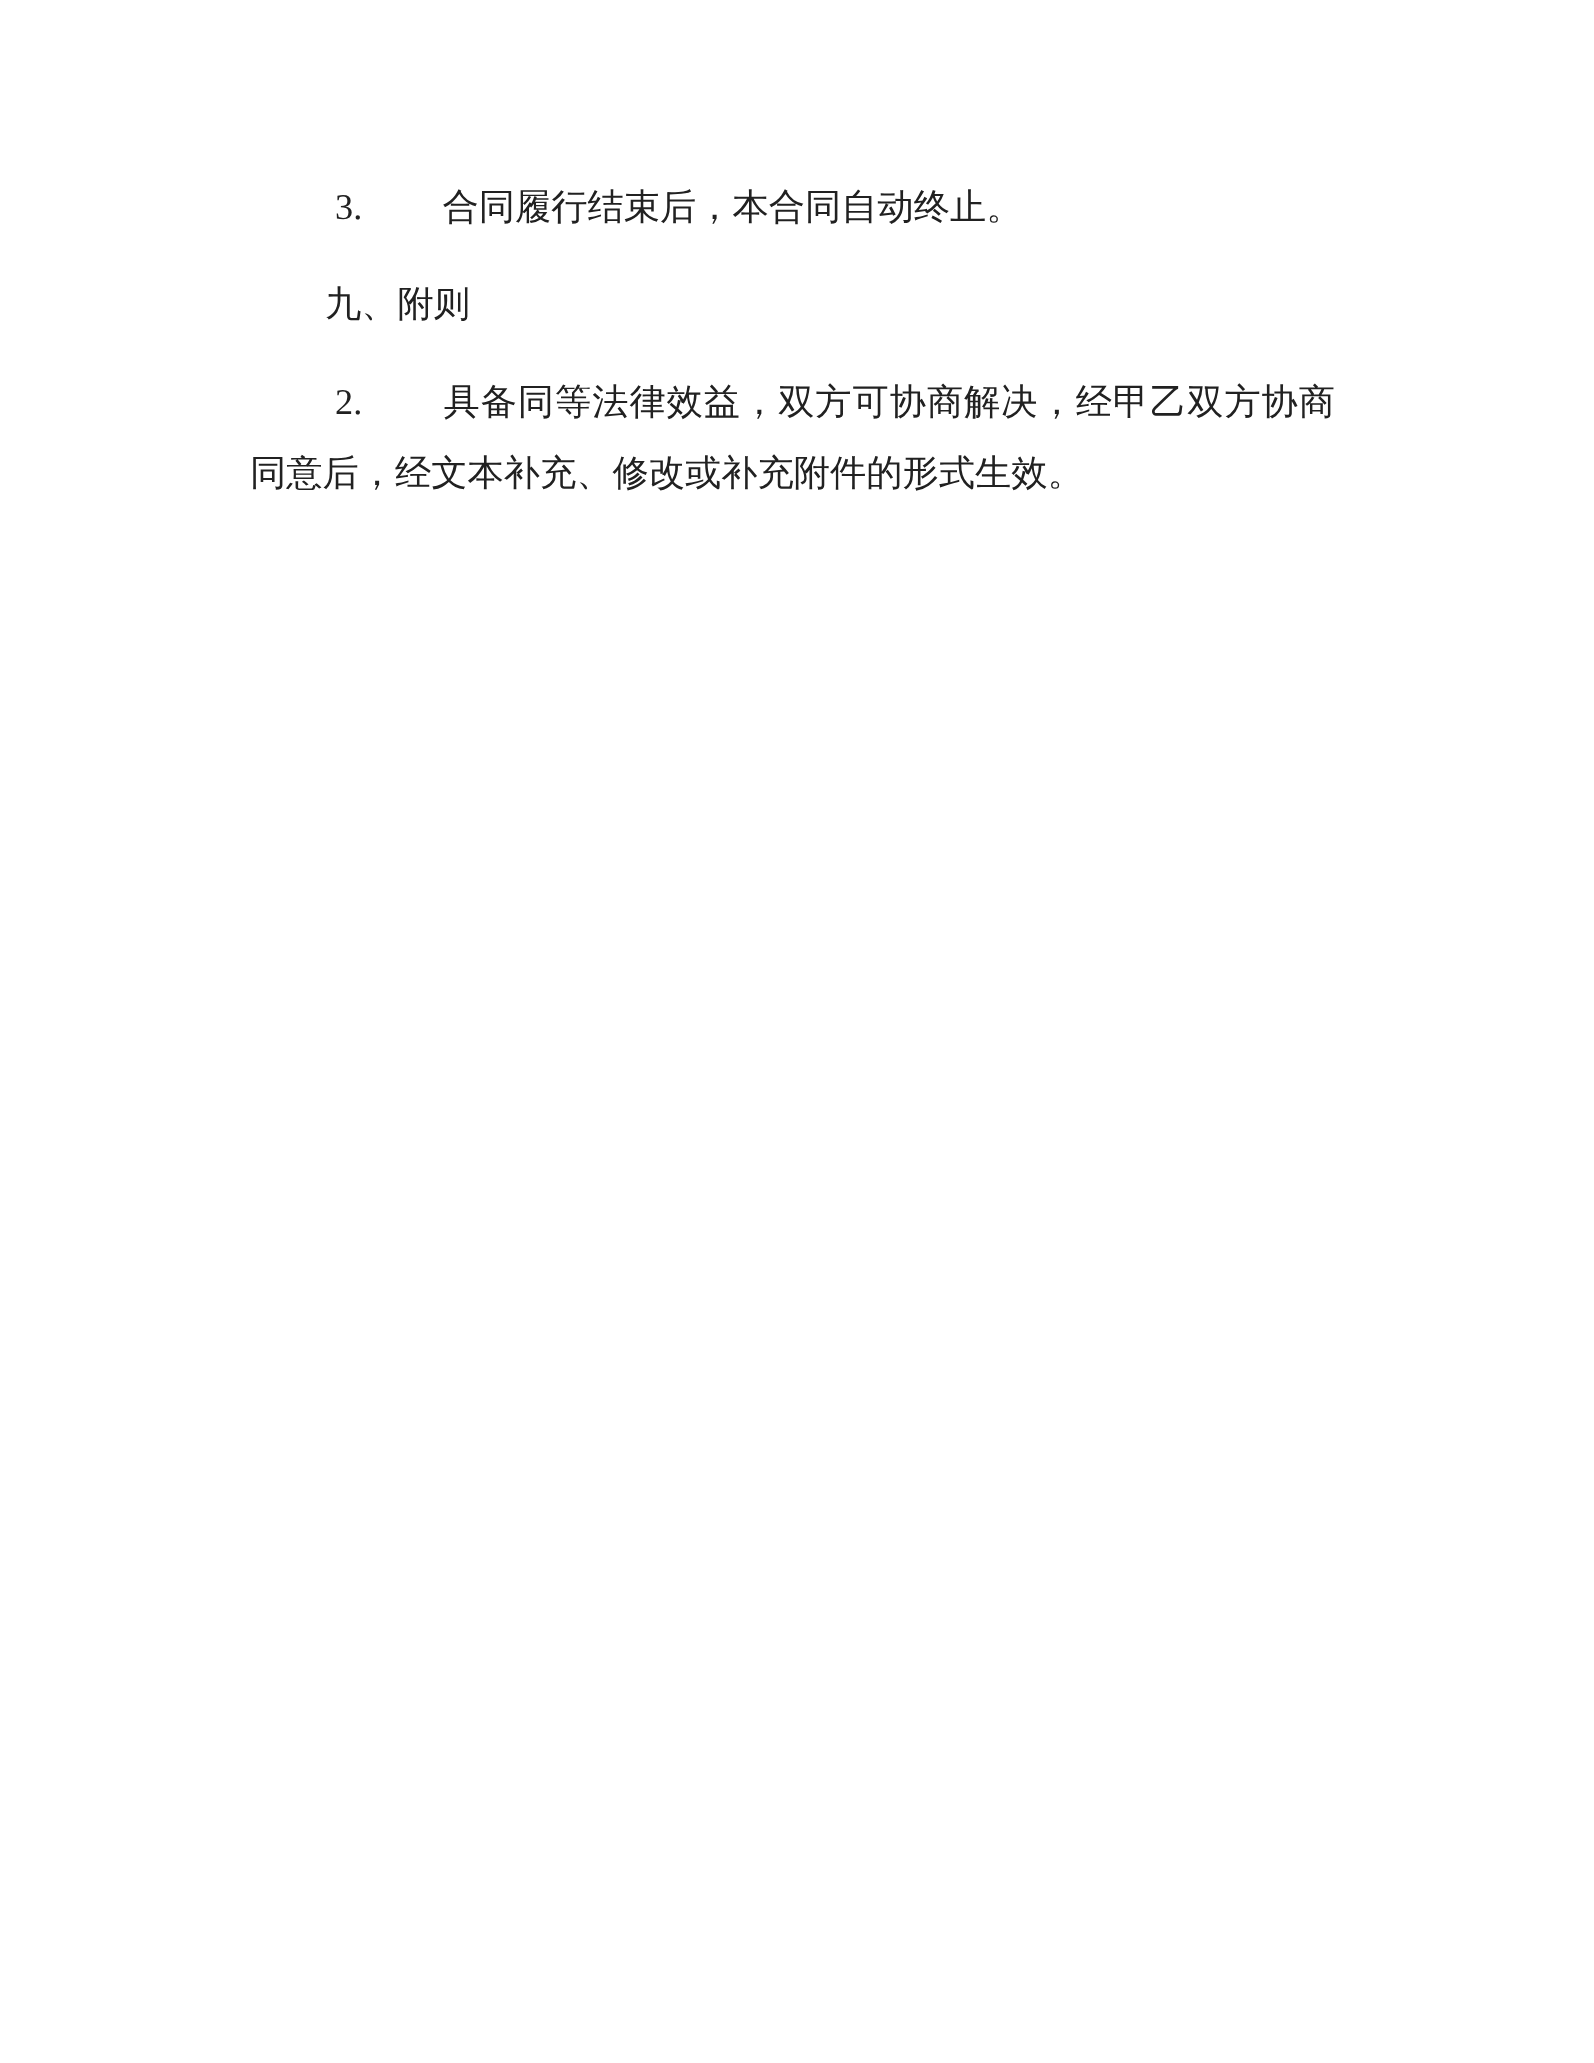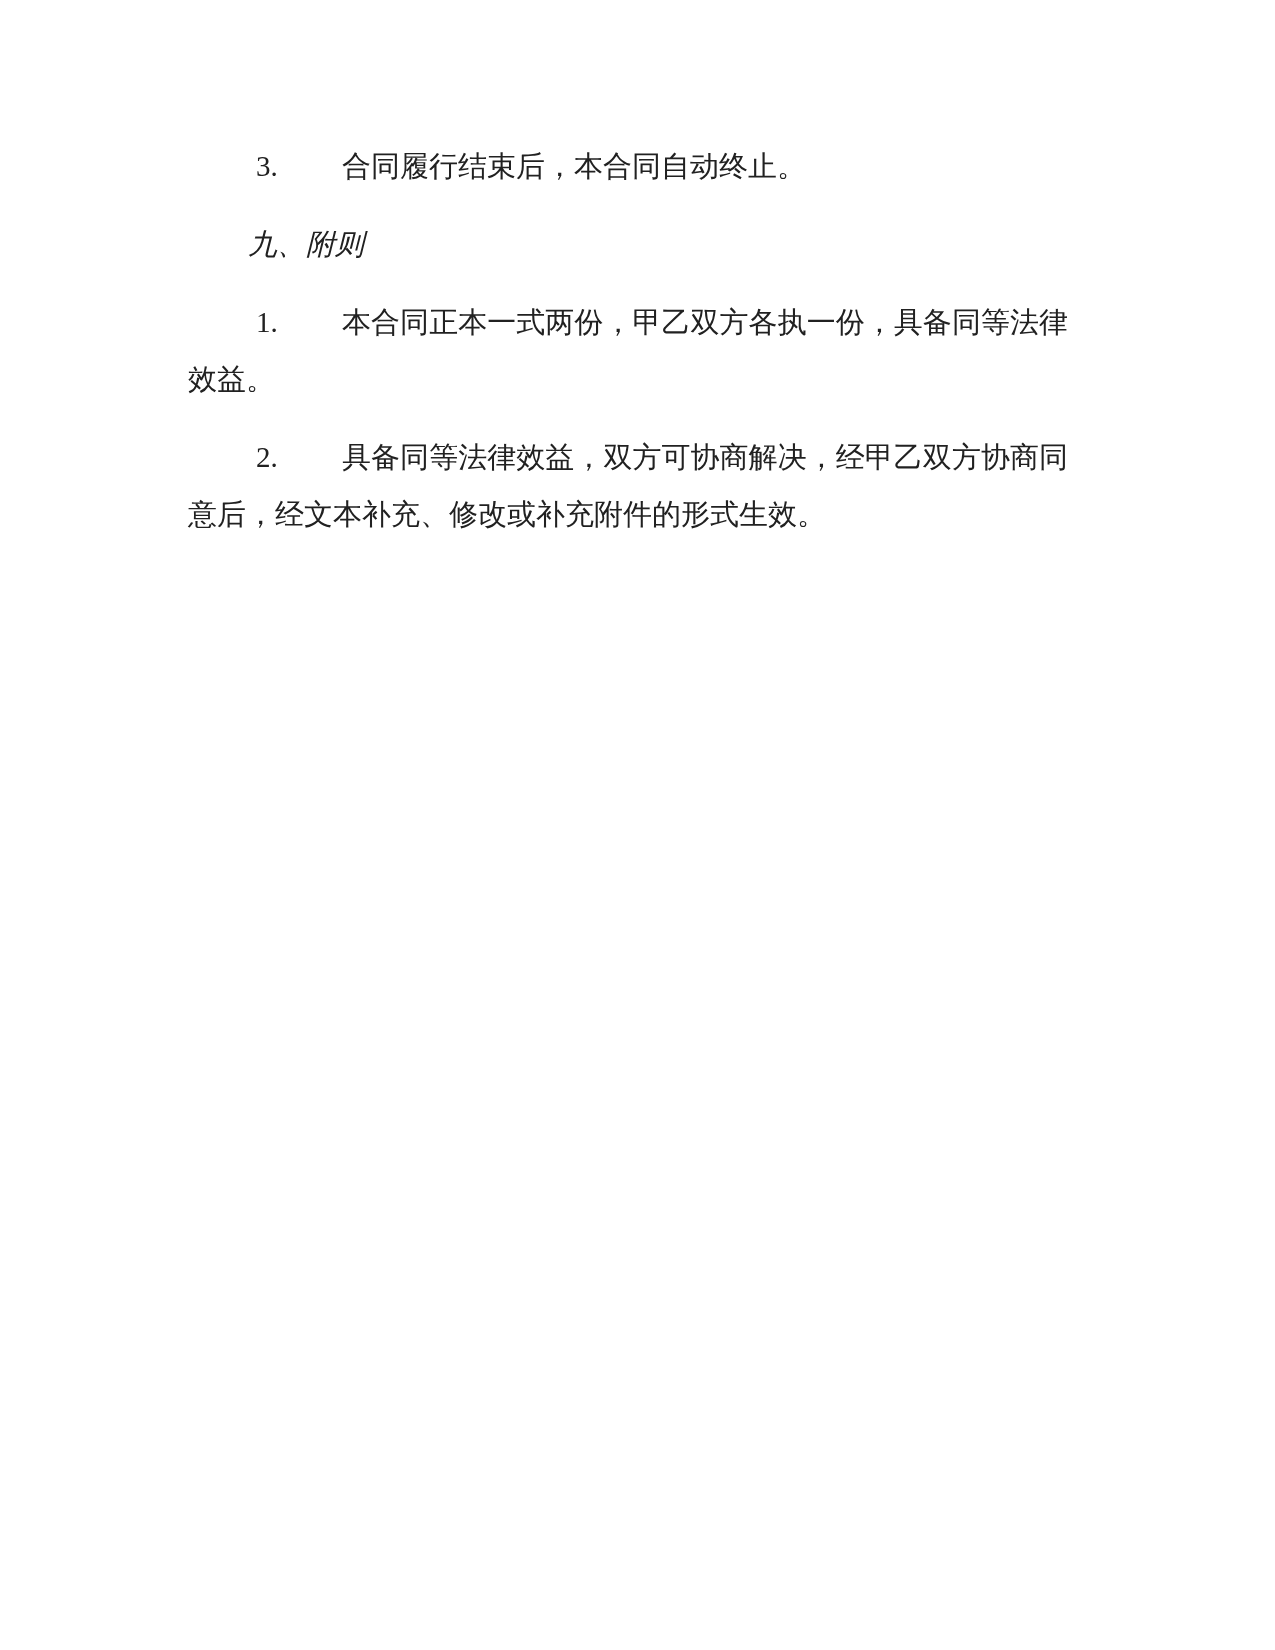--- a/index.html
+++ b/index.html
@@ -8,20 +8,21 @@
       padding: 0;
       background: #ffffff;
     }
     .page {
       position: relative;
       width: 1275px;
       height: 1650px;
       background: #ffffff;
       overflow: hidden;
       font-family: "Liberation Serif", "DejaVu Serif", serif;
+      padding-left: 12px;
     }
     .doc {
       padding: 138px 207px 0 188px; 
     }
     .doc p {
       margin: 0 0 21px 0;
       font-size: 29px;
       line-height: 57px;
       color: #212121;
       text-align: justify;
@@ -31,42 +32,38 @@
     .clause .num {
       display: inline-block;
       margin-left: 68px;
       width: 86px;
     }
     .heading {
       font-weight: 700;
       color: #000000;
       text-indent: 60px;
       text-align: right;
-      font-style: italic;
     }
     .signature {
       text-indent: 62px;
       text-align: left !important;
     }
   </style>
 </head>
 <body>
 
 <div class="page">
   <div class="doc">
 
     <p class="clause">
       <span class="num">3.</span><span>合同履行结束后，本合同自动终止。</span>
     </p>
 
     <p class="heading">九、附则</p>
 
-    <p class="clause">
-      <span class="num">1.</span><span>本合同正本一式两份，甲乙双方各执一份，具备同等法律效益。</span>
-    </p>
 
     <p class="clause">
       <span class="num">2.</span><span>具备同等法律效益，双方可协商解决，经甲乙双方协商同意后，经文本补充、修改或补充附件的形式生效。</span>
     </p>
 
 
 
   </div>
 </div>
 

